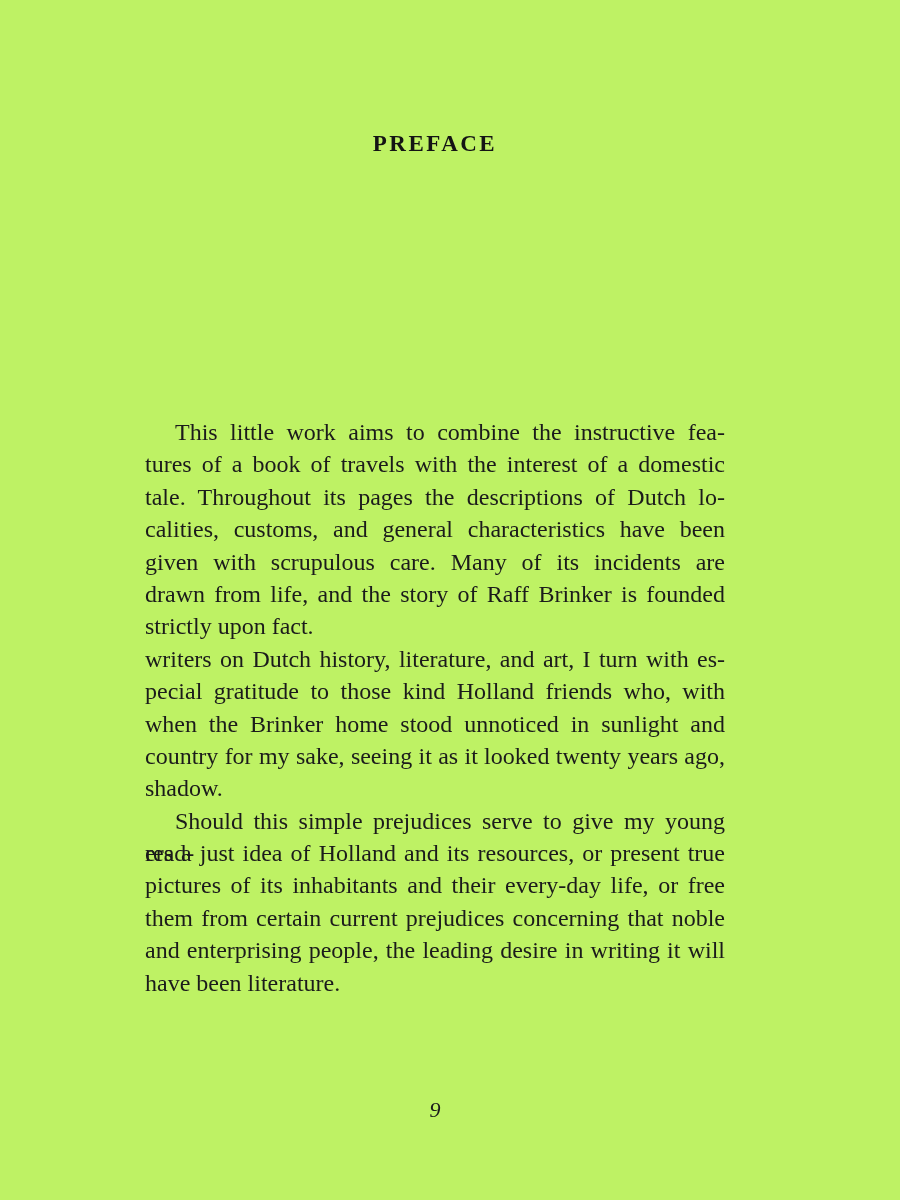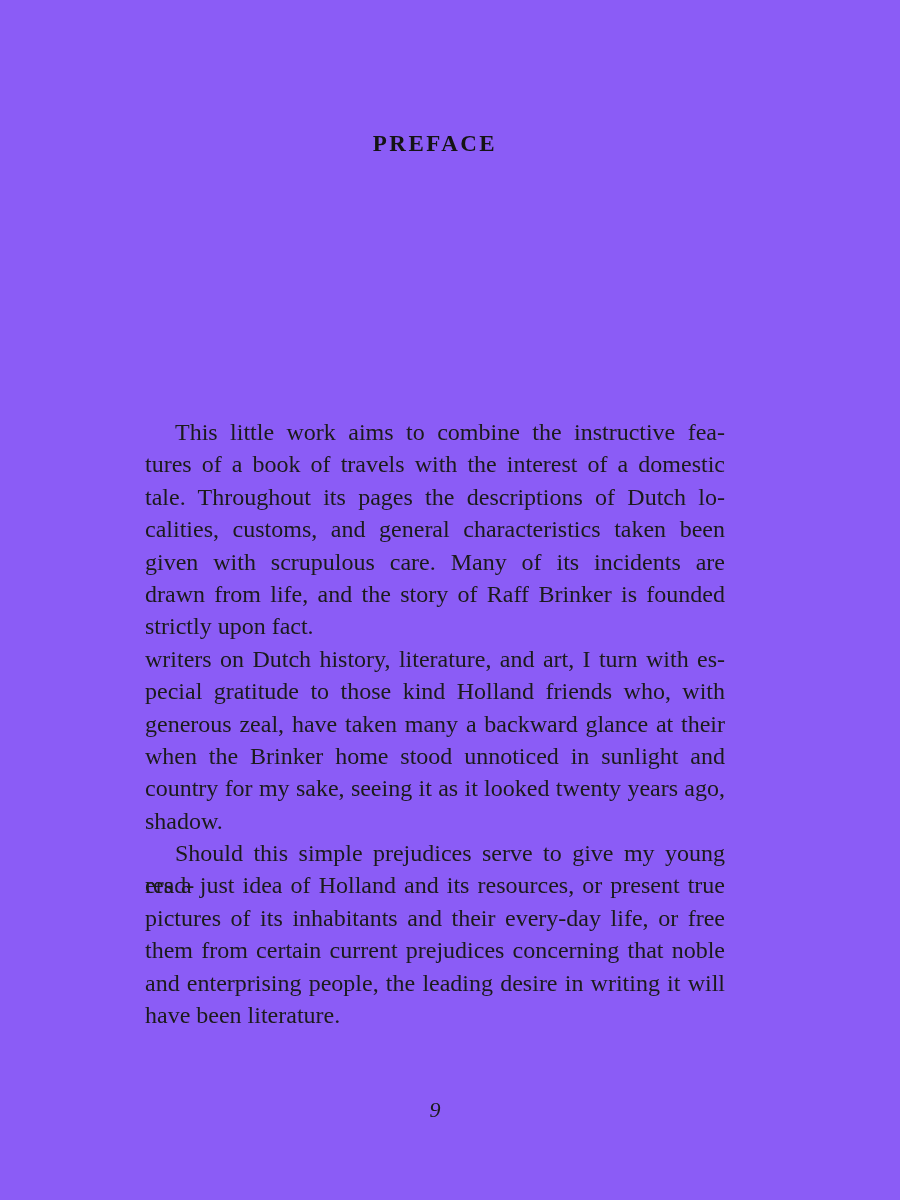--- a/index.html
+++ b/index.html
@@ -4,21 +4,21 @@
 <style>
   html, body {
     margin: 0;
     padding: 0;
     background: #ffffff;
   }
   .page {
     position: relative;
     width: 900px;
     height: 1200px;
-    background: #8b5cf6;
+    background: #bef264;
     font-family: "Liberation Serif", "DejaVu Serif", serif;
     color: #1a1a1a;
     overflow: hidden;
   }
   .chapter-title {
     position: absolute;
     left: 145px;
     top: 131px;
     width: 580px;
     text-align: center;
@@ -74,29 +74,28 @@
 
 <div class="page">
 
   <div class="chapter-title">PREFACE</div>
 
   <div class="body-text">
       <div class="paragraph">
         <div class="line first">This little work aims to combine the instructive fea-</div>
         <div class="line">tures of a book of travels with the interest of a domestic</div>
         <div class="line">tale. Throughout its pages the descriptions of Dutch lo-</div>
-        <div class="line">calities, customs, and general characteristics taken been</div>
+        <div class="line">calities, customs, and general characteristics have been</div>
         <div class="line">given with scrupulous care. Many of its incidents are</div>
         <div class="line">drawn from life, and the story of Raff Brinker is founded</div>
         <div class="line para-last">strictly upon fact.</div>
       </div>
       <div class="paragraph">
         <div class="line">writers on Dutch history, literature, and art, I turn with es-</div>
         <div class="line">pecial gratitude to those kind Holland friends who, with</div>
-        <div class="line">generous zeal, have taken many a backward glance at their</div>
         <div class="line">when the Brinker home stood unnoticed in sunlight and</div>
         <div class="line">country for my sake, seeing it as it looked twenty years ago,</div>
         <div class="line para-last">shadow.</div>
       </div>
       <div class="paragraph">
         <div class="line first">Should this simple prejudices serve to give my young read-</div>
         <div class="line">ers a just idea of Holland and its resources, or present true</div>
         <div class="line">pictures of its inhabitants and their every-day life, or free</div>
         <div class="line">them from certain current prejudices concerning that noble</div>
         <div class="line">and enterprising people, the leading desire in writing it will</div>

